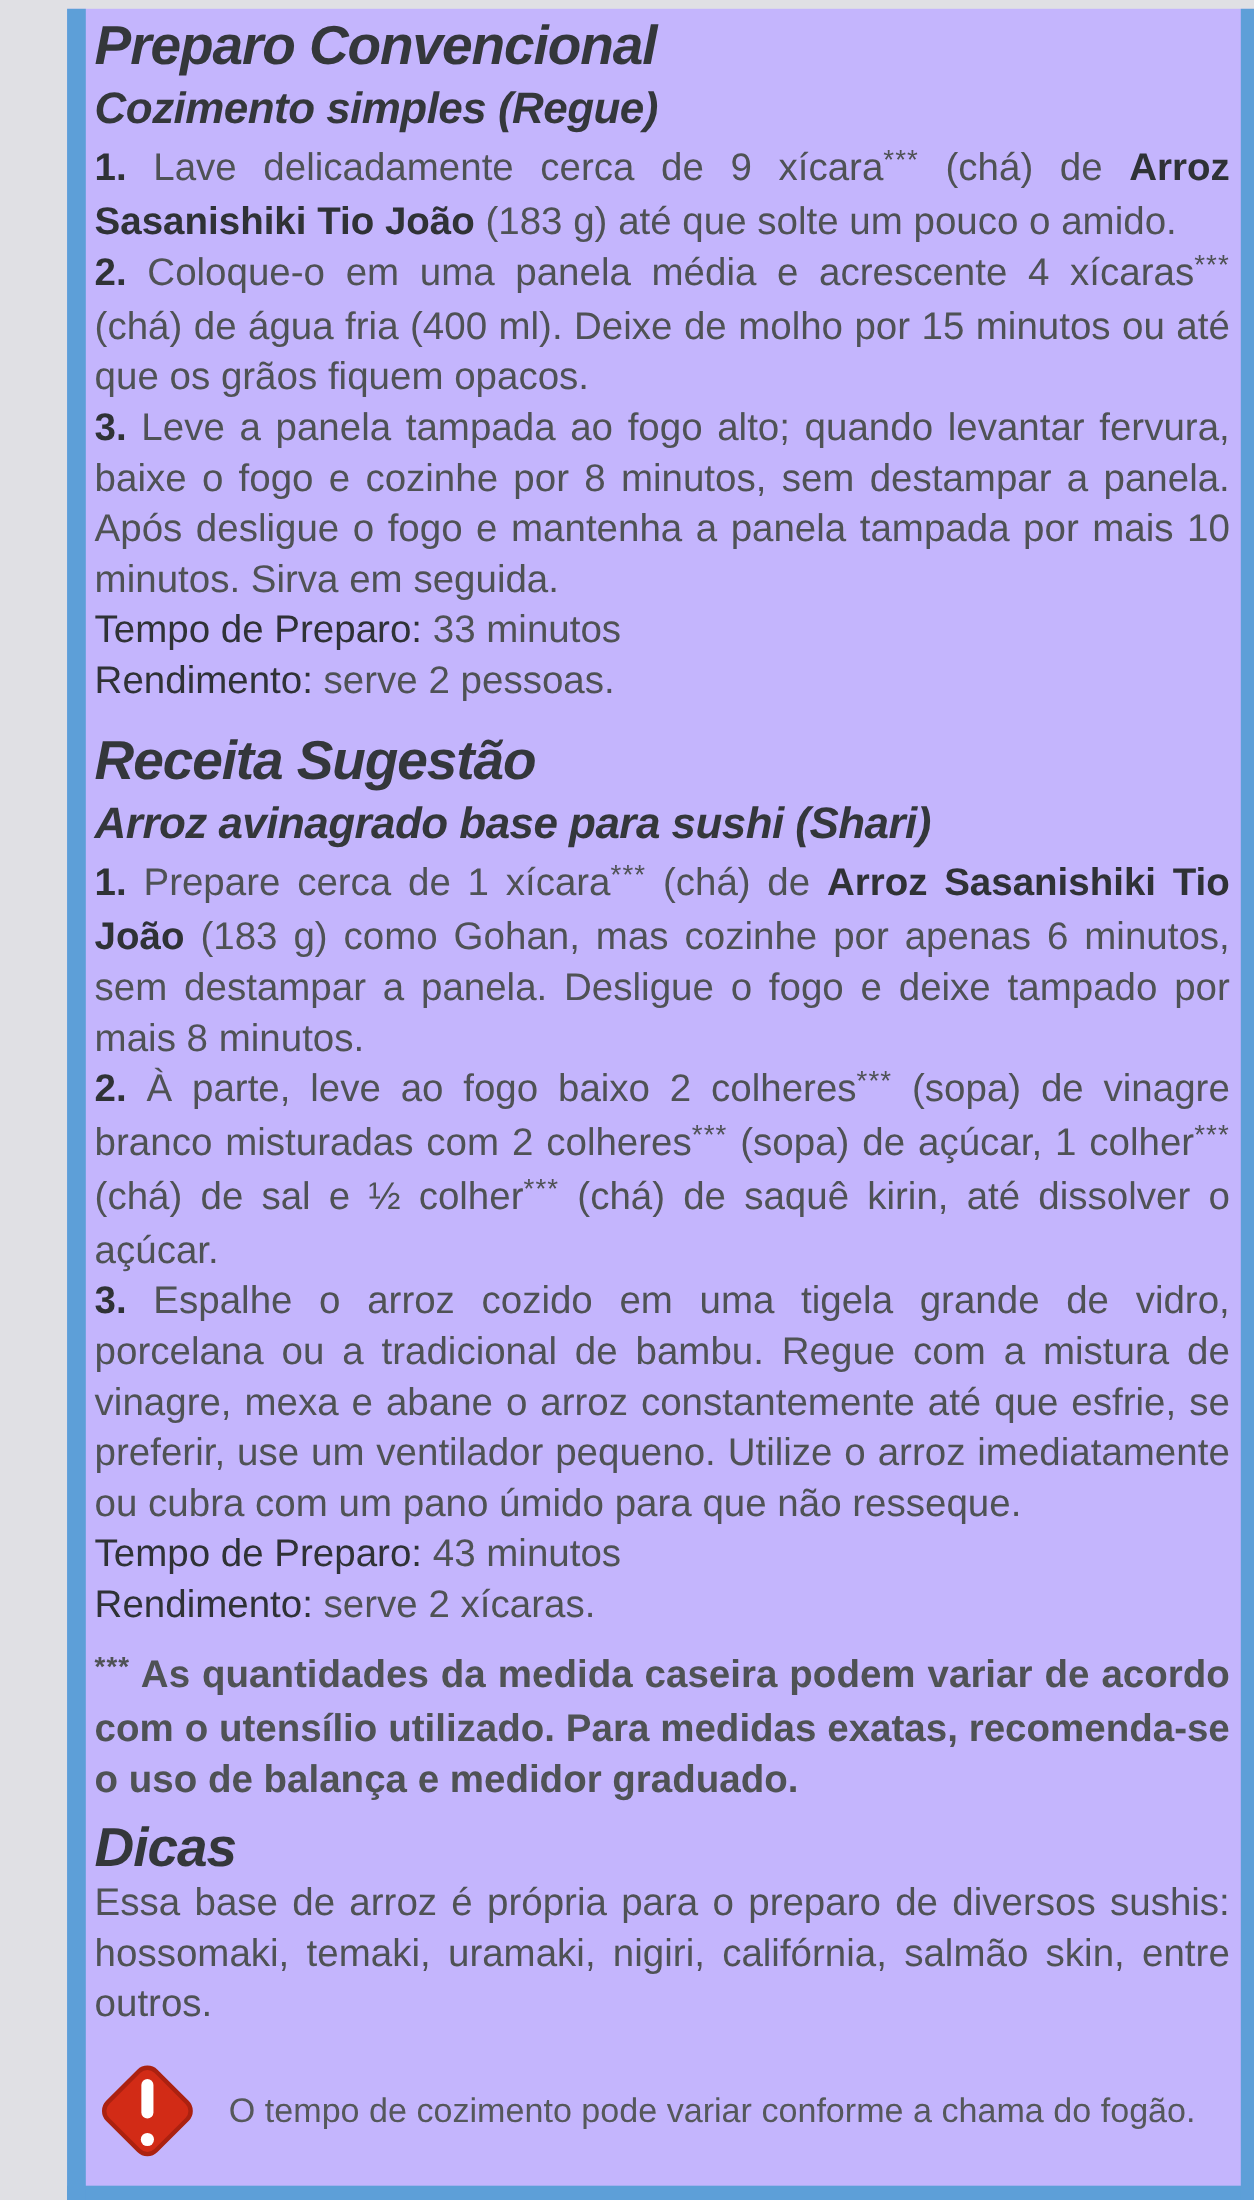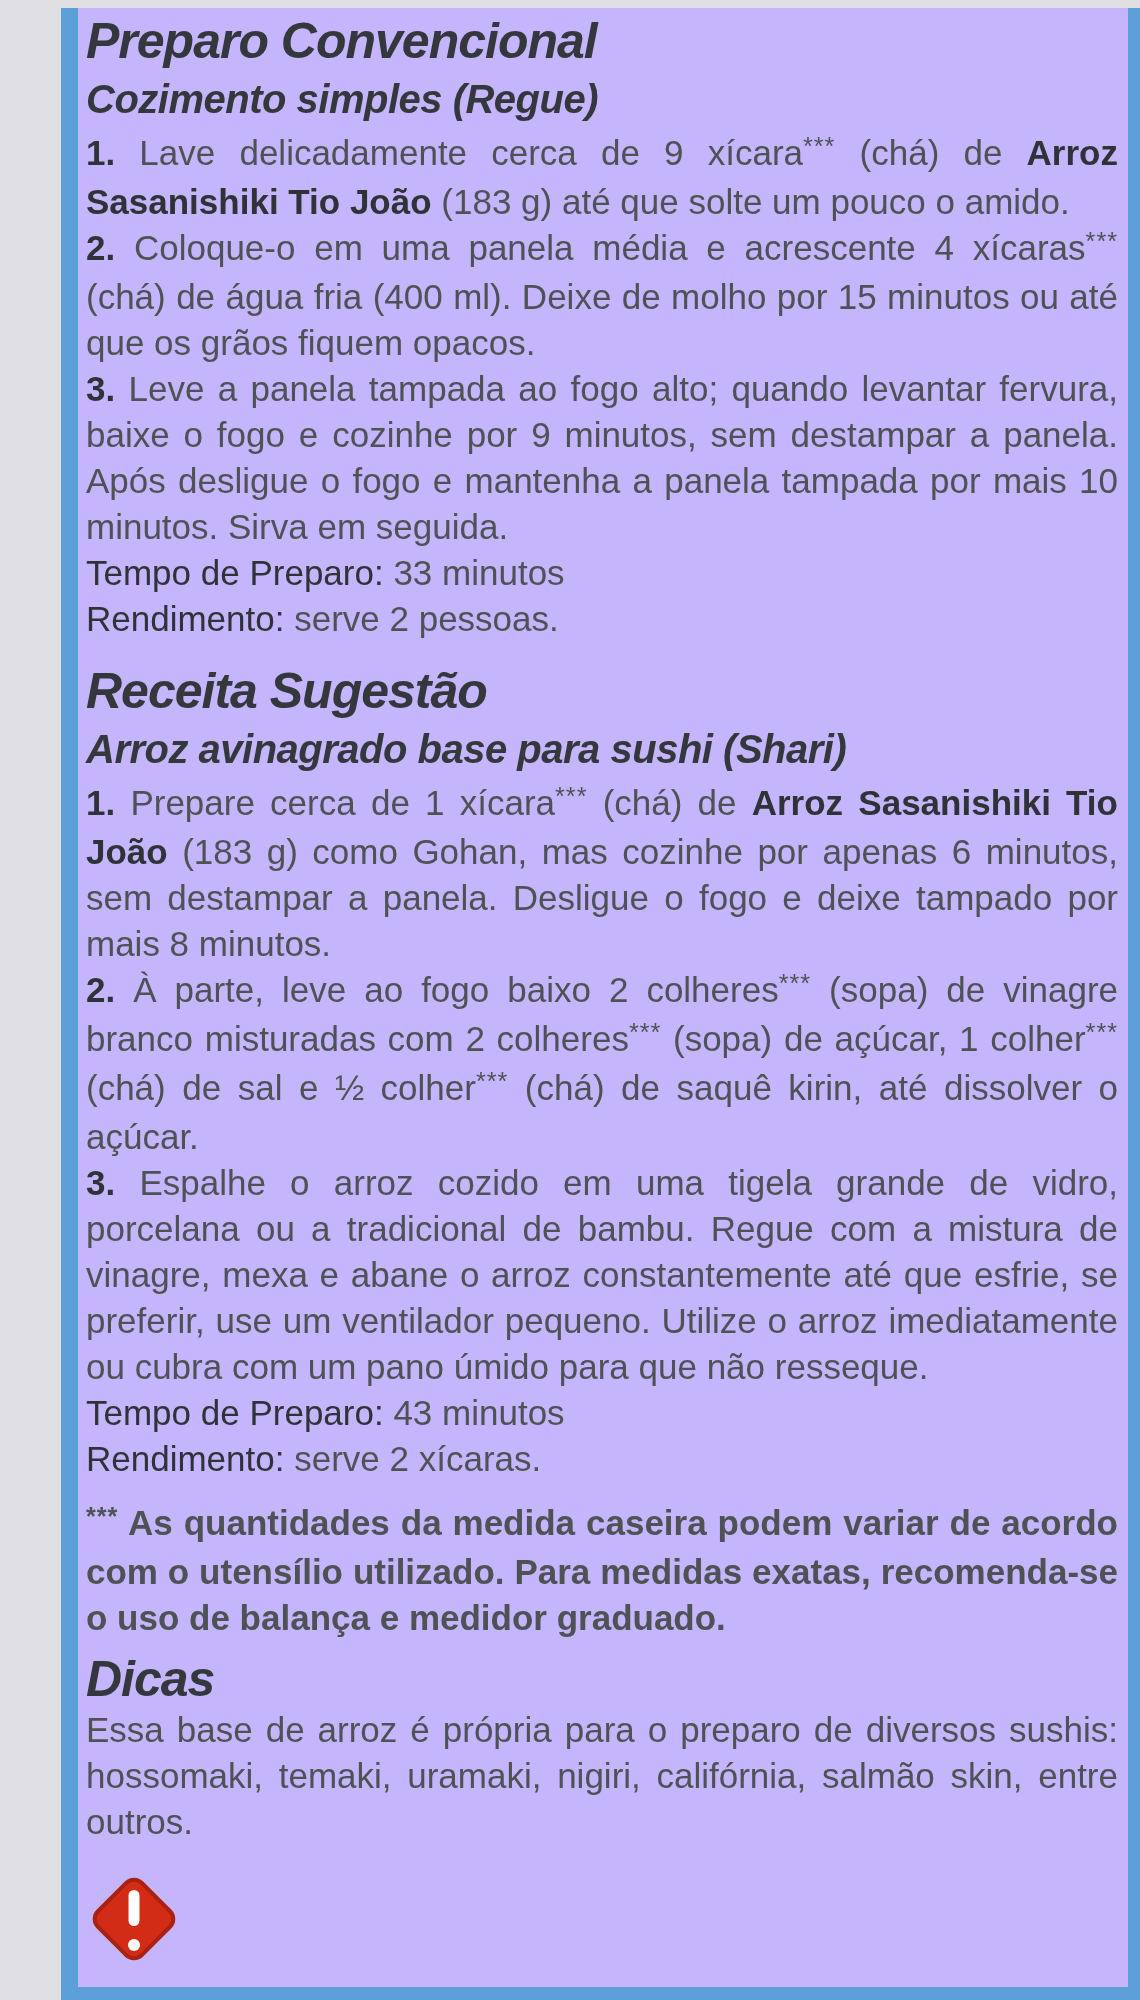--- a/index.html
+++ b/index.html
@@ -84,21 +84,21 @@
 <body>
 
 <div class="page">
   <div class="panel">
 
     <section>
       <h1 class="h1">Preparo Convencional</h1>
       <h2 class="h2">Cozimento simples (Regue)</h2>
       <p class="step"><span class="run-bold">1.</span><span> Lave delicadamente cerca de 9 xícara</span><span class="run-sup">***</span><span> (chá) de </span><span class="run-bold">Arroz Sasanishiki Tio João</span><span> (183 g) até que solte um pouco o amido.</span></p>
       <p class="step"><span class="run-bold">2.</span><span> Coloque-o em uma panela média e acrescente 4 xícaras</span><span class="run-sup">***</span><span> (chá) de água fria (400 ml). Deixe de molho por 15 minutos ou até que os grãos fiquem opacos.</span></p>
-      <p class="step"><span class="run-bold">3.</span><span> Leve a panela tampada ao fogo alto; quando levantar fervura, baixe o fogo e cozinhe por 9 minutos, sem destampar a panela. Após desligue o fogo e mantenha a panela tampada por mais 10 minutos. Sirva em seguida.</span></p>
+      <p class="step"><span class="run-bold">3.</span><span> Leve a panela tampada ao fogo alto; quando levantar fervura, baixe o fogo e cozinhe por 8 minutos, sem destampar a panela. Após desligue o fogo e mantenha a panela tampada por mais 10 minutos. Sirva em seguida.</span></p>
       <p class="meta"><span class="label">Tempo de Preparo:</span> <span>33 minutos</span></p>
       <p class="meta"><span class="label">Rendimento:</span> <span>serve 2 pessoas.</span></p>
     </section>
 
     <section>
       <h1 class="h1 spaced">Receita Sugestão</h1>
       <h2 class="h2">Arroz avinagrado base para sushi (Shari)</h2>
       <p class="step"><span class="run-bold">1.</span><span> Prepare cerca de 1 xícara</span><span class="run-sup">***</span><span> (chá) de </span><span class="run-bold">Arroz Sasanishiki Tio João</span><span> (183 g) como Gohan, mas cozinhe por apenas 6 minutos, sem destampar a panela. Desligue o fogo e deixe tampado por mais 8 minutos.</span></p>
       <p class="step"><span class="run-bold">2.</span><span> À parte, leve ao fogo baixo 2 colheres</span><span class="run-sup">***</span><span> (sopa) de vinagre branco misturadas com 2 colheres</span><span class="run-sup">***</span><span> (sopa) de açúcar, 1 colher</span><span class="run-sup">***</span><span> (chá) de sal e ½ colher</span><span class="run-sup">***</span><span> (chá) de saquê kirin, até dissolver o açúcar.</span></p>
       <p class="step"><span class="run-bold">3.</span><span> Espalhe o arroz cozido em uma tigela grande de vidro, porcelana ou a tradicional de bambu. Regue com a mistura de vinagre, mexa e abane o arroz constantemente até que esfrie, se preferir, use um ventilador pequeno. Utilize o arroz imediatamente ou cubra com um pano úmido para que não resseque.</span></p>
@@ -112,16 +112,17 @@
       <h1 class="h1 dicas-title">Dicas</h1>
       <p class="dicas-text">Essa base de arroz é própria para o preparo de diversos sushis: hossomaki, temaki, uramaki, nigiri, califórnia, salmão skin, entre outros.</p>
     </section>
 
     <div class="warning">
       <div class="w-icon">
         <div class="diamond"></div>
         <div class="bar"></div>
         <div class="dot"></div>
       </div>
+      <p class="warning-text">O tempo de cozimento pode variar conforme a chama do fogão.</p>
     </div>
 
   </div>
 </div>
 
 </body></html>

